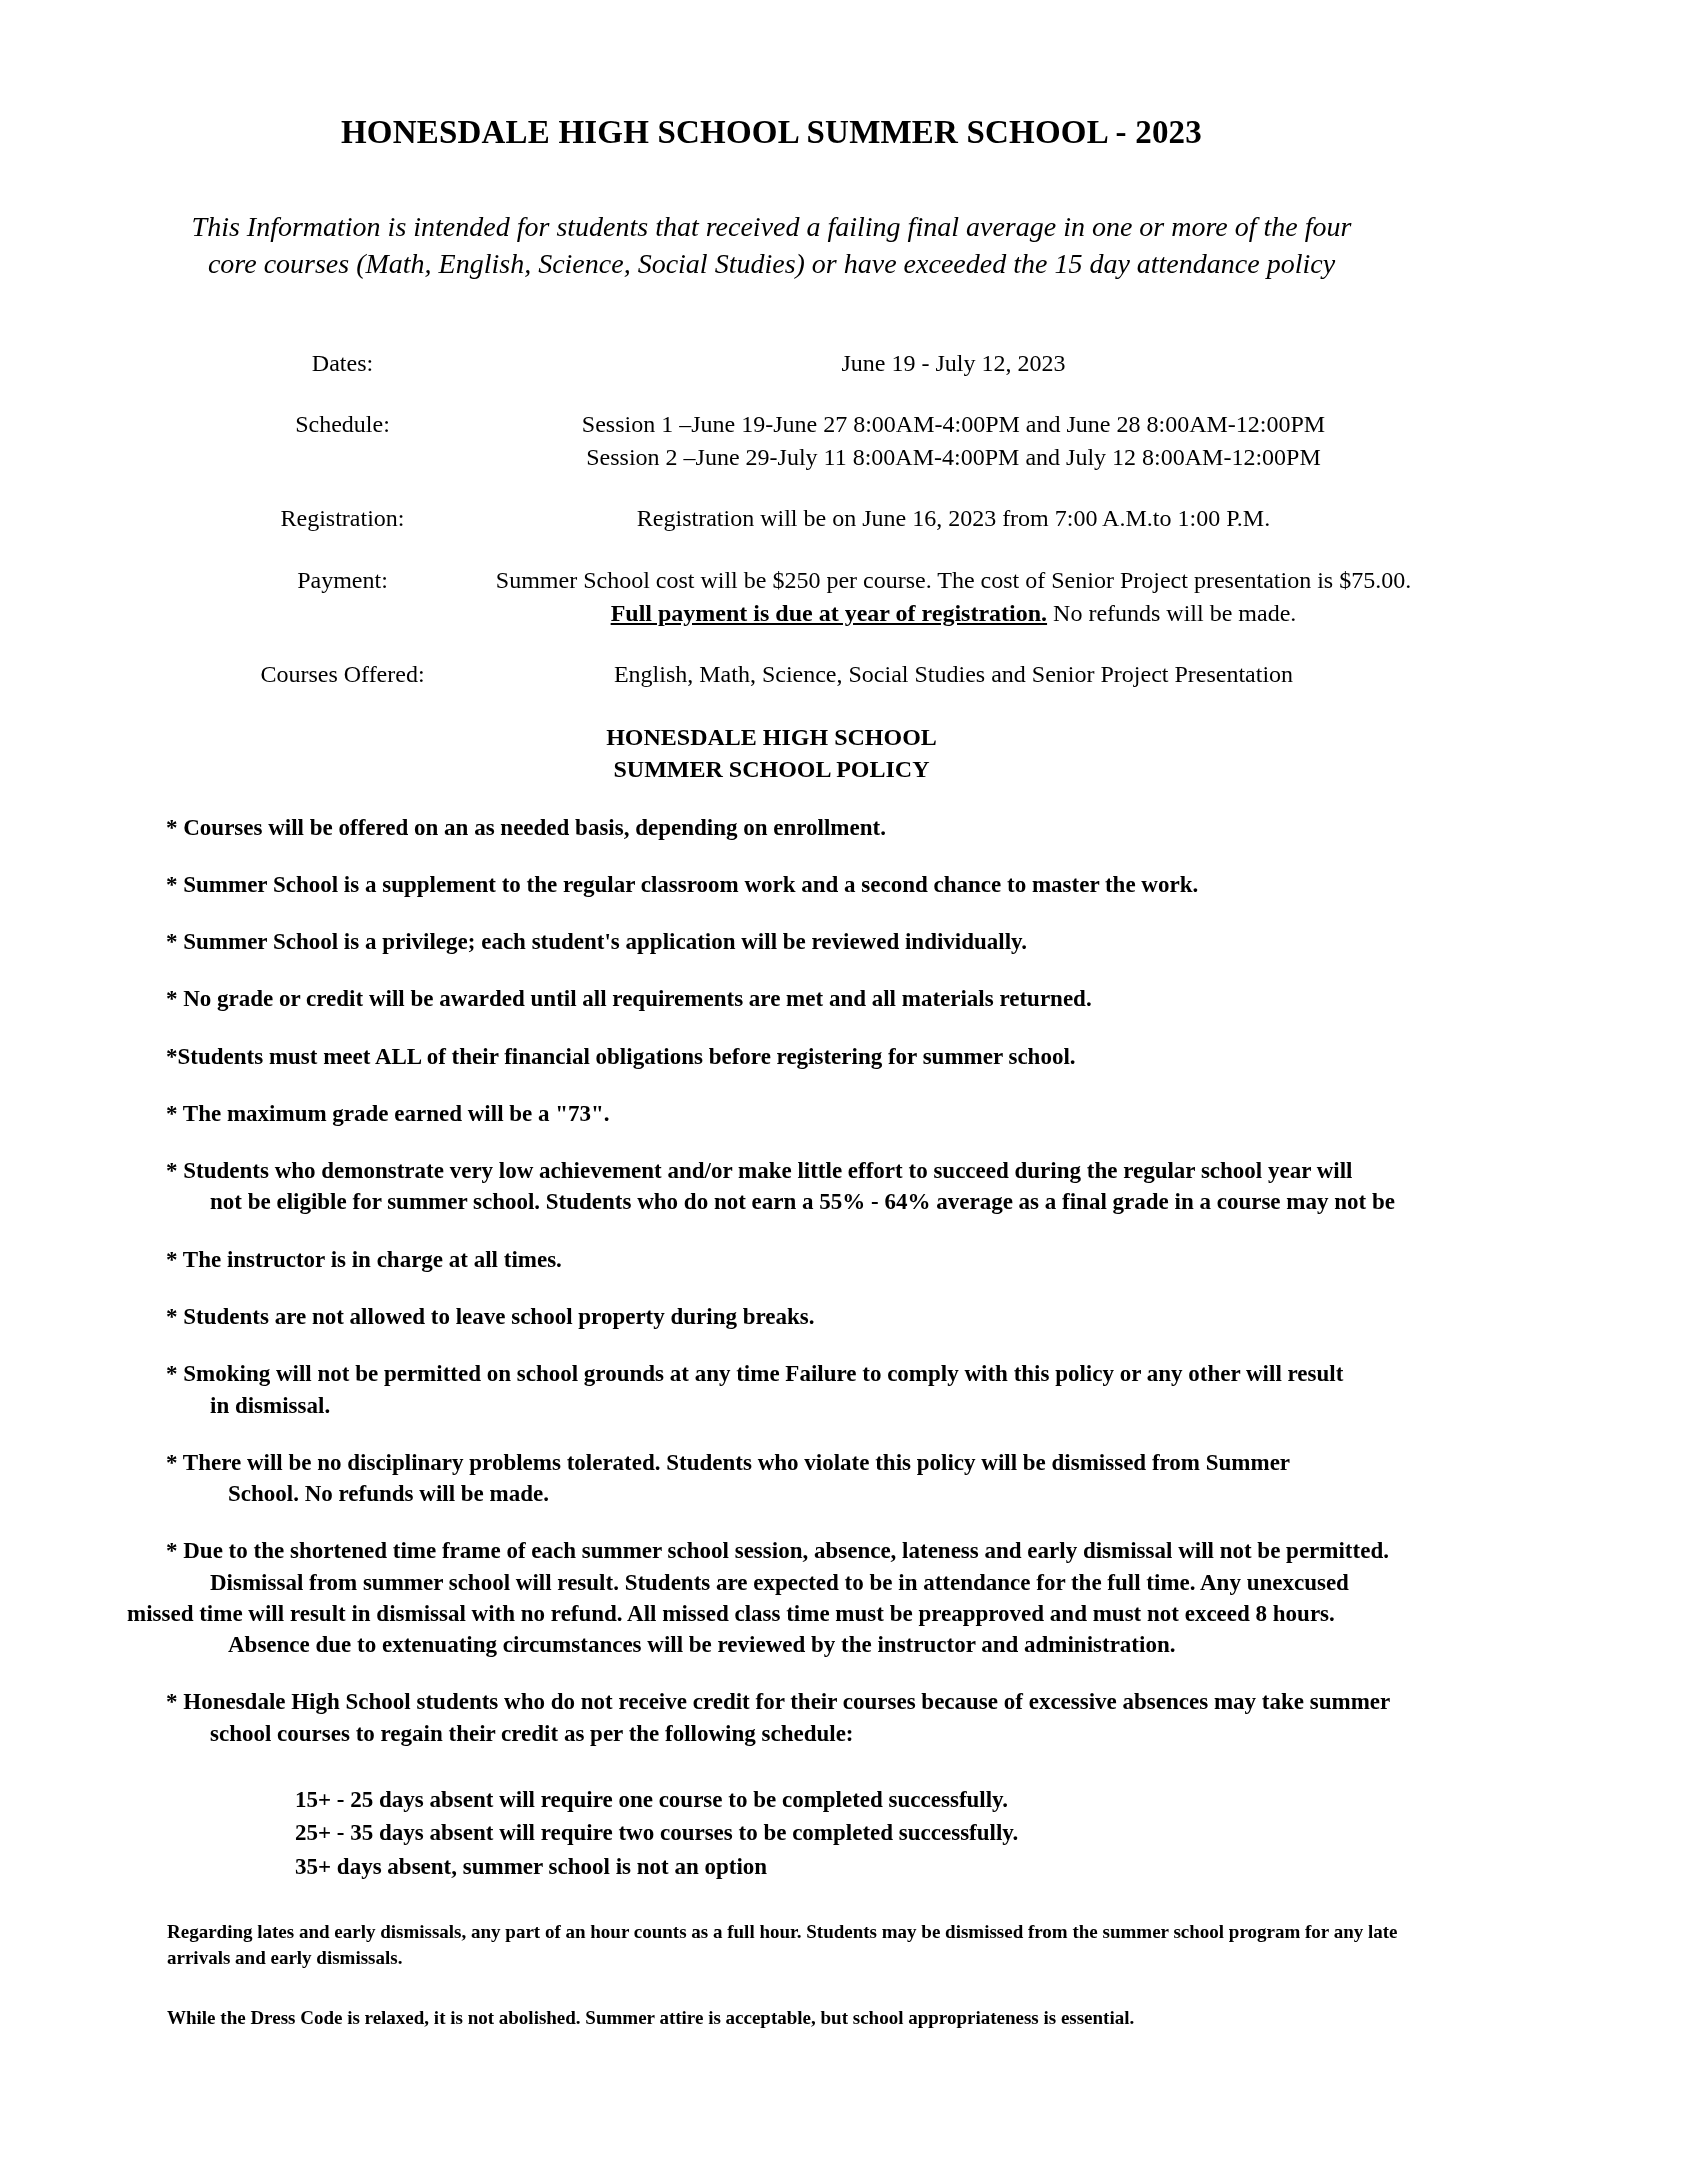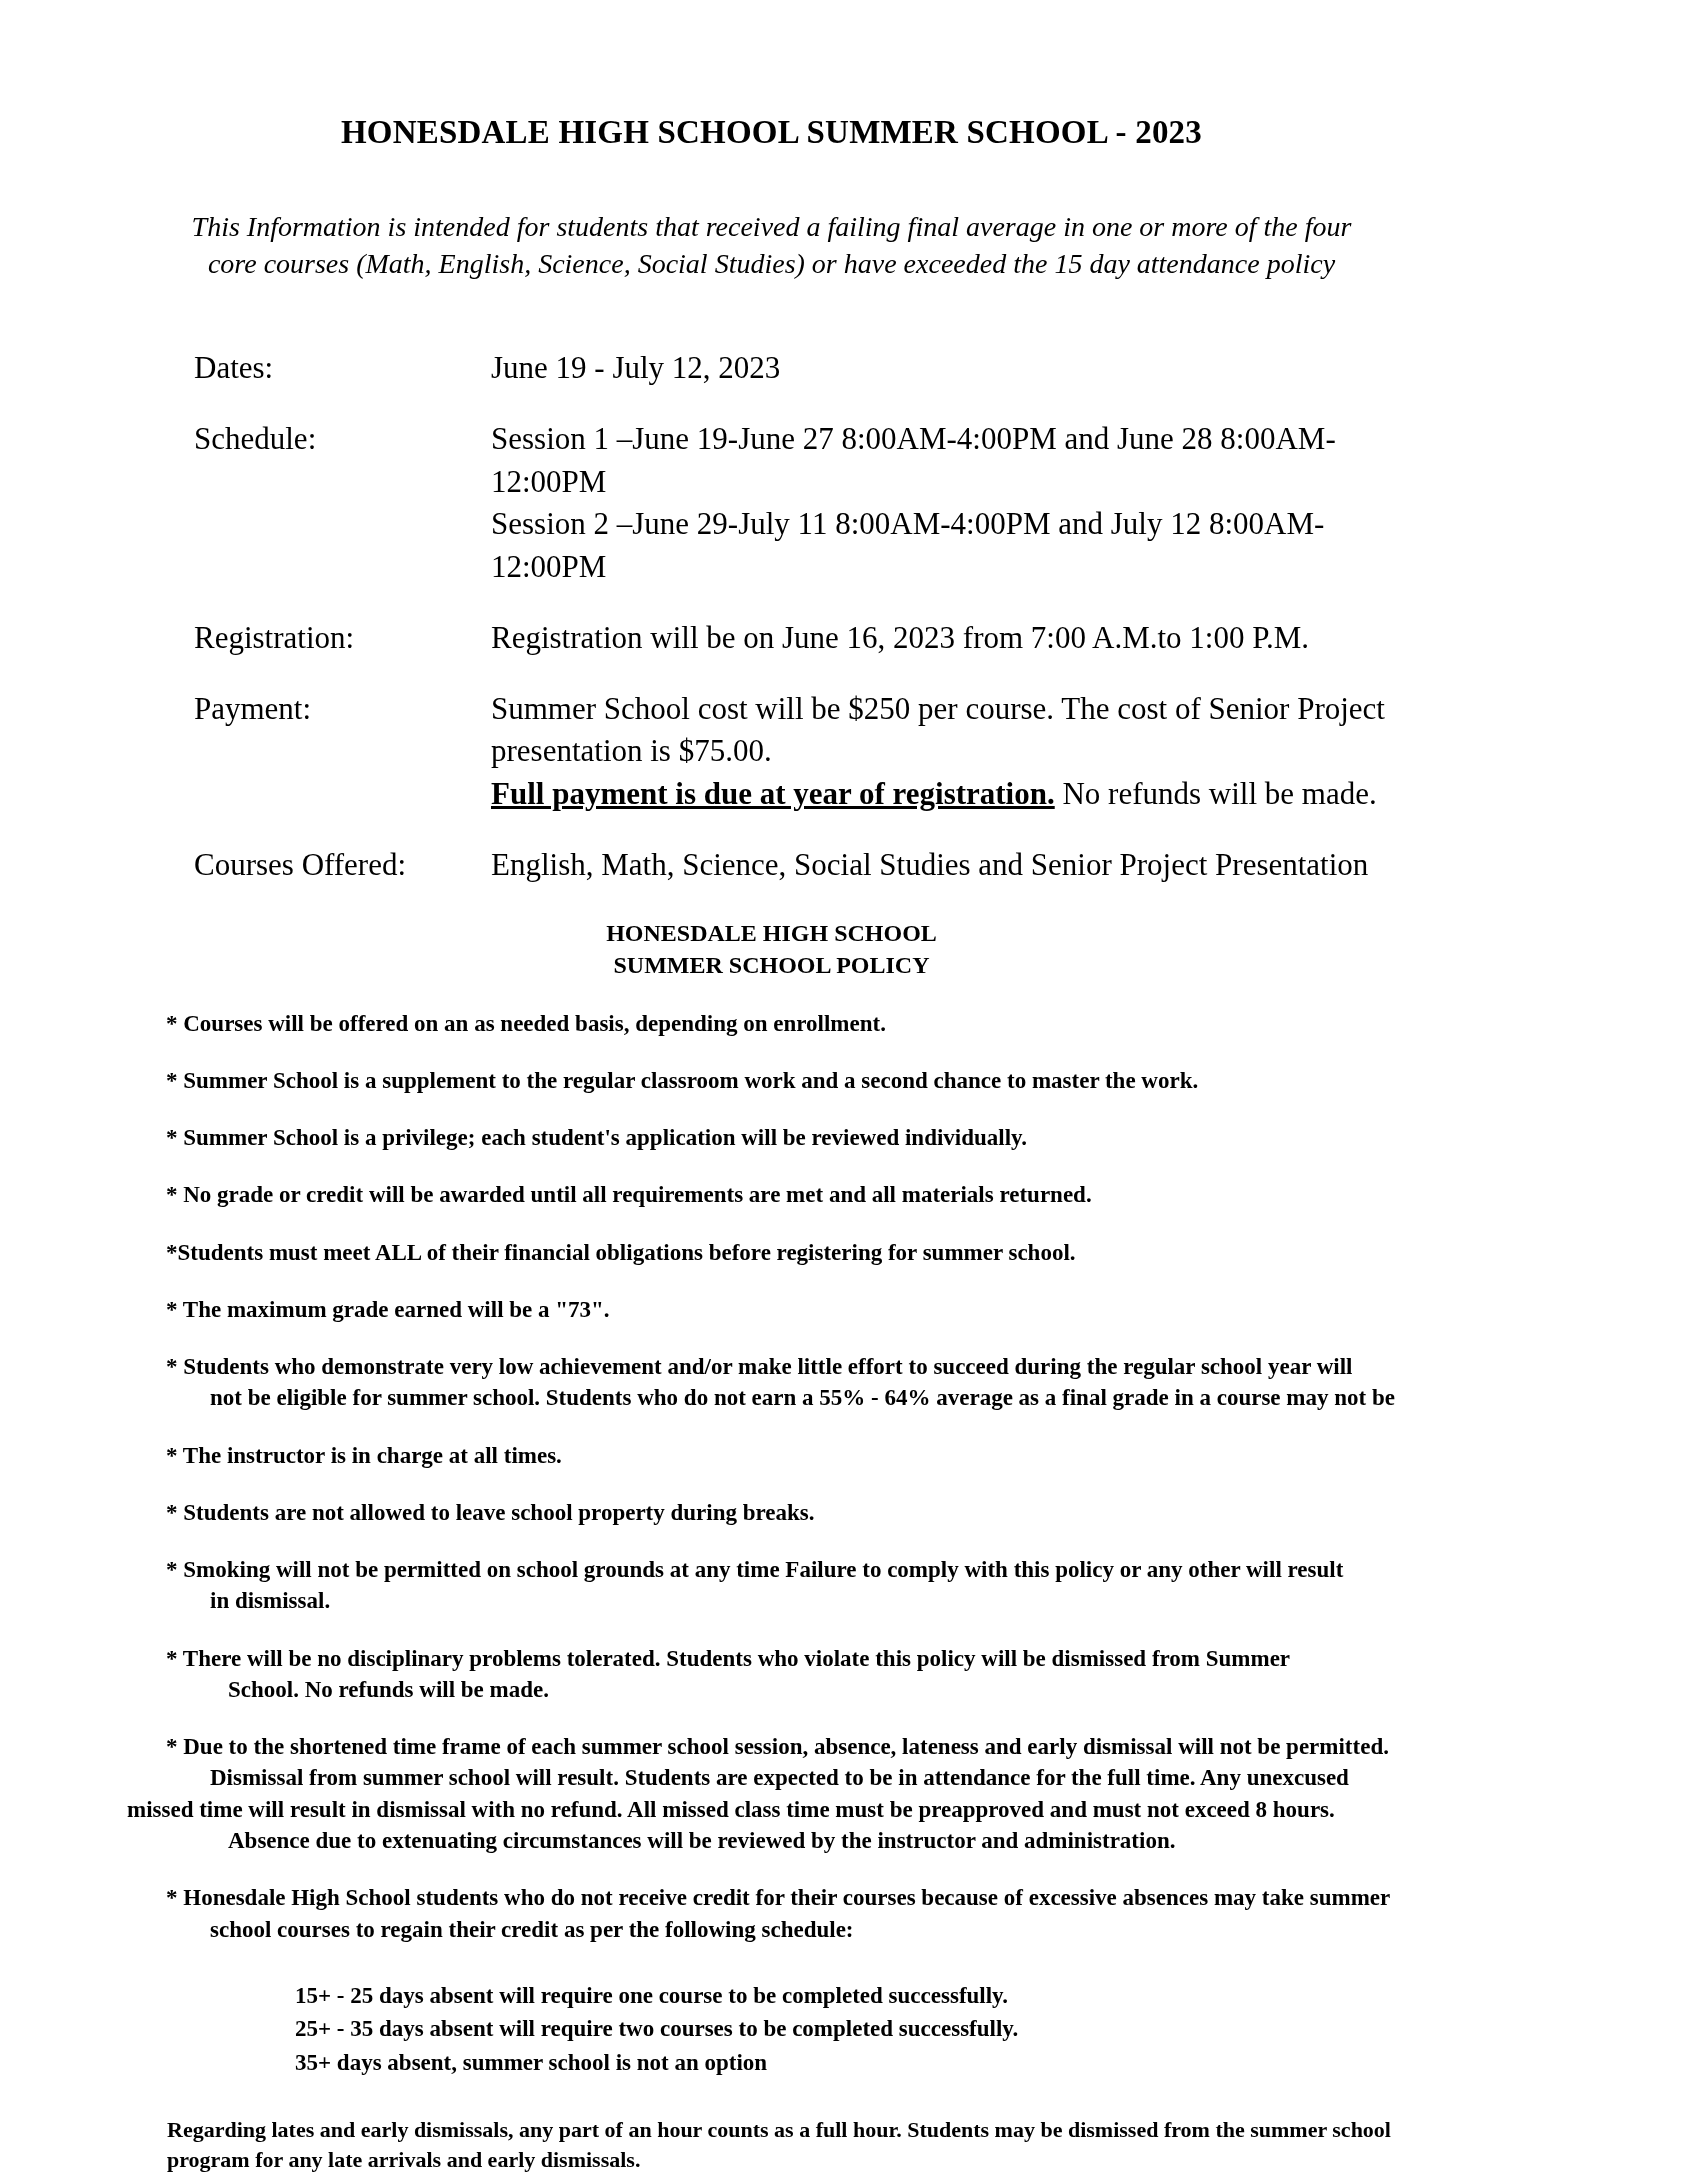--- a/index.html
+++ b/index.html
@@ -36,23 +36,24 @@
     line-height: 1.33;
     margin: 55px 40px 0 40px;
   }
   .info-table {
     margin-top: 65px;
     width: 100%;
     border-collapse: collapse;
   }
   .info-table td {
     vertical-align: top;
-    font-size: 31px;
+    font-size: 24px;
     line-height: 1.38;
     padding: 0 0 28px 0;
+    text-align: center;
   }
   .info-table td.label {
     width: 297px;
     padding-left: 67px;
     white-space: nowrap;
   }
   .info-table tr:last-child td {
     padding-bottom: 0;
   }
   .line {
@@ -92,21 +93,21 @@
     margin: 34px 0 0 0;
     padding-left: 168px;
   }
   .schedule-block .srow {
     font-weight: bold;
     font-size: 23px;
     line-height: 1.45;
   }
   .closing {
     font-weight: bold;
-    font-size: 22px;
+    font-size: 19px;
     line-height: 1.36;
     margin: 36px 0 0 0;
     padding-left: 40px;
   }
   .closing.second {
     margin-top: 34px;
   }
   u.uline { text-decoration: underline; }
 </style>
 </head>

